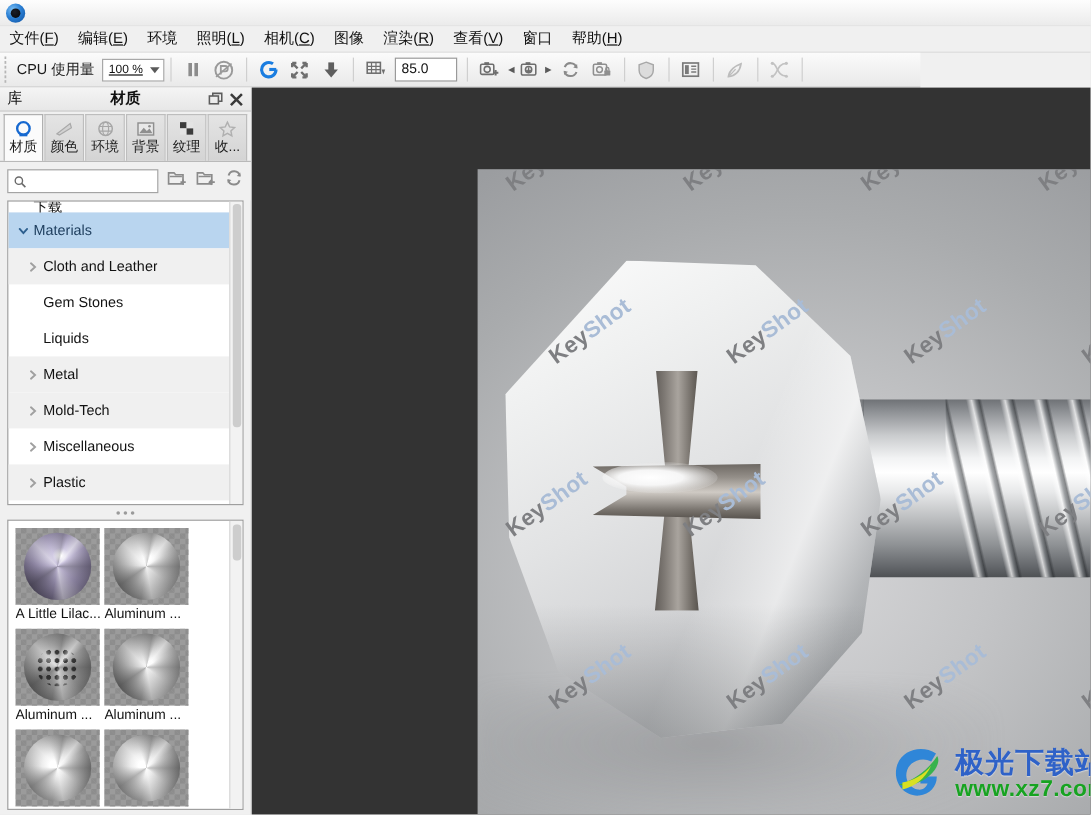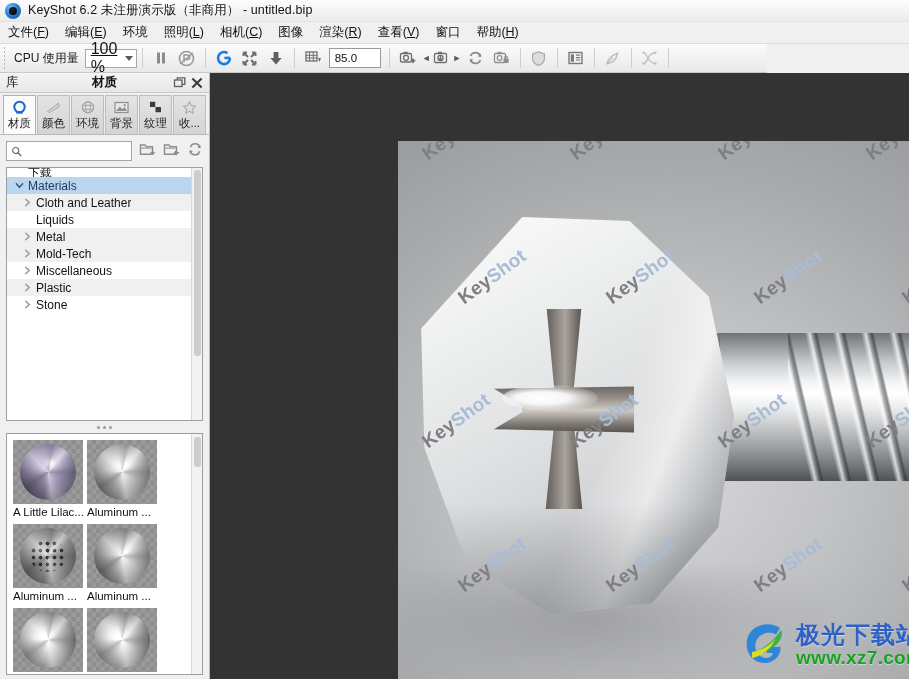--- a/index.html
+++ b/index.html
@@ -62,21 +62,21 @@
   .tb-grip {
     width: 7px; height: 22px; margin-left: 2px; margin-right: 3px;
     background-image: radial-gradient(#b6b6b6 36%, transparent 38%);
     background-size: 3px 4px; background-position: 1px 3px;
     background-repeat: repeat-y; flex: none;
   }
   .tb-label { font-size: 12px; color: #1a1a1a; margin: 0 6px 0 2px; white-space: nowrap; }
   .tb-combo {
     width: 52px; height: 19px; border: 1px solid #a8a8a8; background: #fff;
     display: flex; align-items: center; justify-content: space-between;
-    font-size: 16px; color: #111; padding: 0 3px 0 5px; flex: none; text-decoration: underline;
+    font-size: 10px; color: #111; padding: 0 3px 0 5px; flex: none; text-decoration: underline;
   }
   .tb-combo .arrow { width: 0; height: 0; border-left: 4px solid transparent;
     border-right: 4px solid transparent; border-top: 5px solid #5a5a5a; margin-left: 2px; }
   .tb-sep { width: 1px; height: 20px; background: #cfcfcf; margin: 0 5px; flex: none; }
   .tb-btn {
     width: 26px; height: 25px; display: flex; align-items: center; justify-content: center;
     flex: none; cursor: default;
   }
   .tb-num {
     width: 52px; height: 20px; border: 1px solid #9a9a9a; background: #fff;
@@ -132,21 +132,21 @@
     border: none; outline: none; font-size: 11.5px; width: 100%;
     font-family: "Liberation Sans", sans-serif; color: #222; background: transparent;
   }
 
   #tree-wrap {
     margin: 0 6px; height: 254px; background: #fff; border: 1px solid #9e9e9e;
     position: relative; overflow: hidden; flex: none;
   }
   #tree { position: absolute; left: 0; top: 0; right: 11px; bottom: 0; overflow: hidden; }
   .tree-row {
-    height: 17px; display: flex; align-items: center;
+    height: 30px; display: flex; align-items: center;
     font-size: 12px; color: #121212; padding-left: 4px; white-space: nowrap; cursor: default;
   }
   .tree-row.alt { background: #f0f0f0; }
   .tree-row.sel { background: #b9d5ef; }
   .tree-row .tw { width: 17px; display: flex; align-items: center; justify-content: center; flex: none; }
   .tree-row .tw svg { display: block; }
   .tree-row .tlabel { overflow: hidden; text-overflow: clip; text-align: right; }
   .tree-row.lvl2 { padding-left: 12px; }
   .tree-row.clipped { height: 9px; align-items: flex-end; overflow: hidden; }
   .tree-row.clipped .tlabel { line-height: 12px; position: relative; top: 2px; }
@@ -323,21 +323,20 @@
     text-shadow: 0 1px 1px rgba(255,255,255,.5);
   }
 </style>
 </head>
 <body>
 
 <div id="app">
 
   <div id="titlebar">
     <div id="app-icon"></div>
-    <div id="title-text">KeyShot 6.2 未注册演示版（非商用） - untitled.bip</div>
   </div>
 
   <div id="menubar">
       <div class="menu-item"><span>文件</span><span>(<span class="mn">F</span>)</span></div>
       <div class="menu-item"><span>编辑</span><span>(<span class="mn">E</span>)</span></div>
       <div class="menu-item"><span>环境</span></div>
       <div class="menu-item"><span>照明</span><span>(<span class="mn">L</span>)</span></div>
       <div class="menu-item"><span>相机</span><span>(<span class="mn">C</span>)</span></div>
       <div class="menu-item"><span>图像</span></div>
       <div class="menu-item"><span>渲染</span><span>(<span class="mn">R</span>)</span></div>
@@ -601,20 +600,24 @@
           <div class="tree-row lvl2 alt">
             <span class="tw">
               <svg width="9" height="9" viewBox="0 0 9 9">
                 <path d="M2.8 1.4 L6.2 4.5 L2.8 7.6" fill="none" stroke="#a0a0a0" stroke-width="1.6" stroke-linecap="round"></path>
               </svg>
             </span>
             <span class="tlabel">Cloth and Leather</span>
           </div>
           <div class="tree-row lvl2">
             <span class="tw"></span>
+            <span class="tlabel">Gem Stones</span>
+          </div>
+          <div class="tree-row lvl2">
+            <span class="tw"></span>
             <span class="tlabel">Liquids</span>
           </div>
           <div class="tree-row lvl2 alt">
             <span class="tw">
               <svg width="9" height="9" viewBox="0 0 9 9">
                 <path d="M2.8 1.4 L6.2 4.5 L2.8 7.6" fill="none" stroke="#a0a0a0" stroke-width="1.6" stroke-linecap="round"></path>
               </svg>
             </span>
             <span class="tlabel">Metal</span>
           </div>

